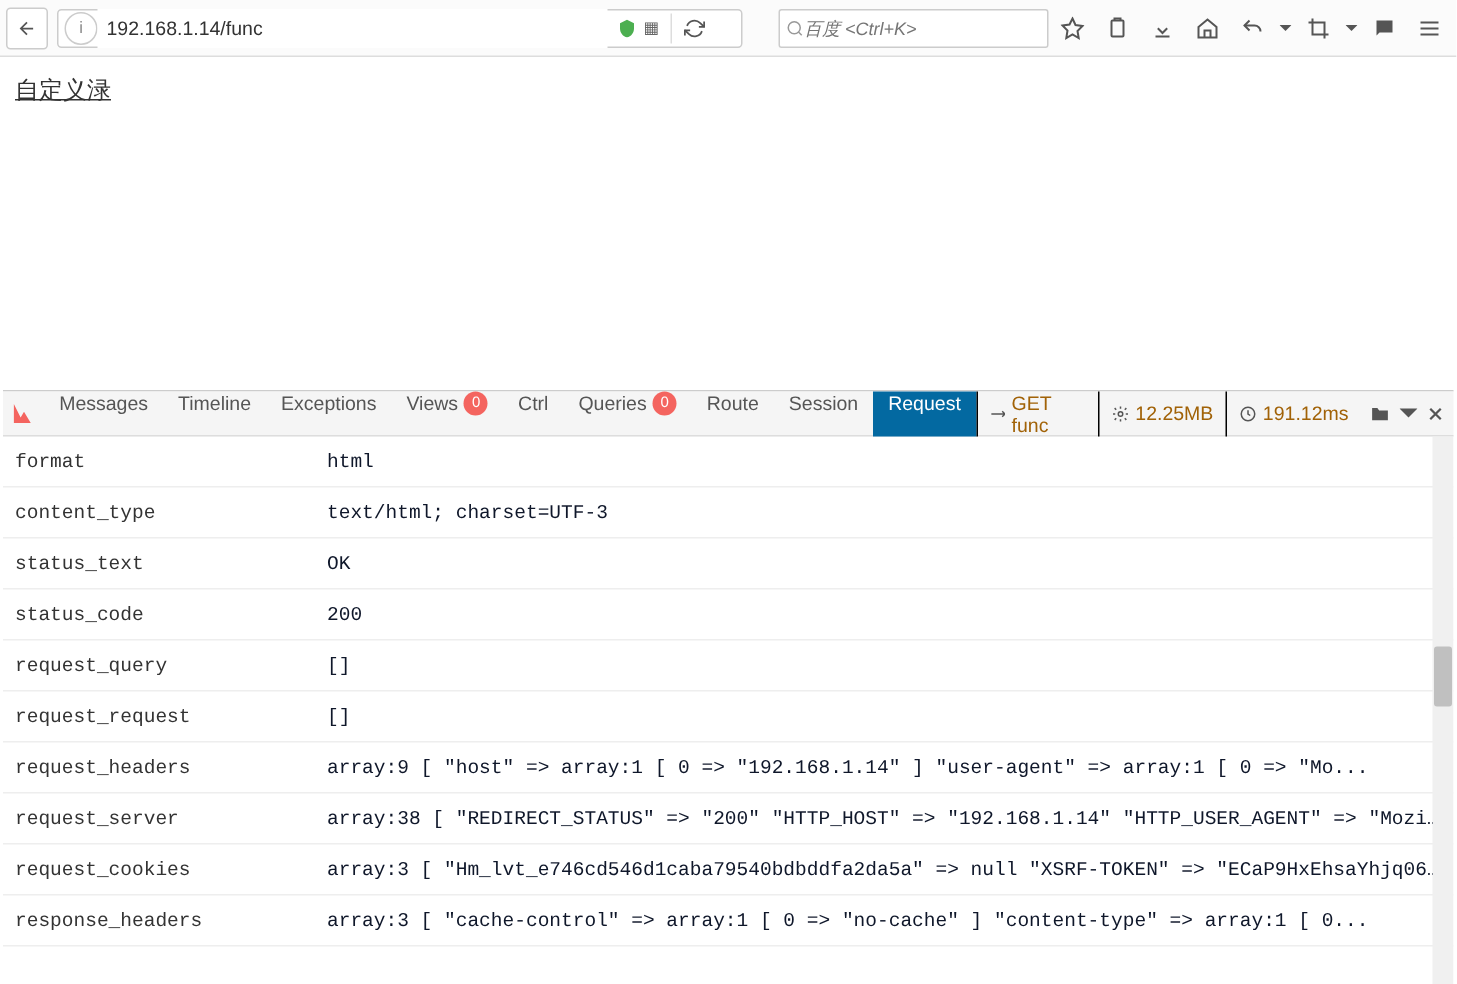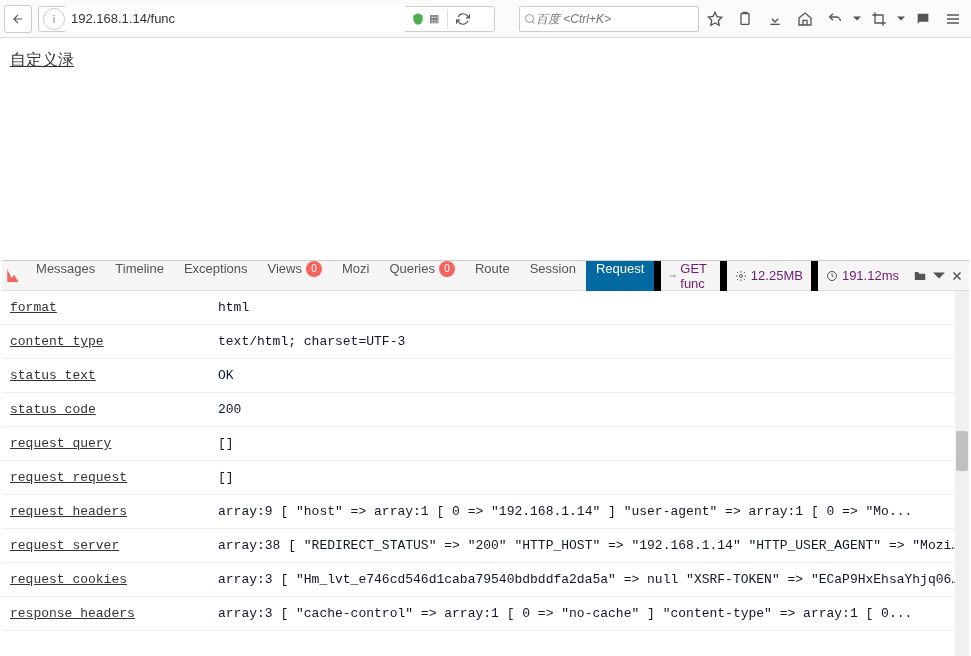--- a/index.html
+++ b/index.html
@@ -23,27 +23,27 @@
     .page-content { padding: 12px 10px; font-size: 16px; color: #333; text-decoration: underline; }
     
     
     .debug-panel { position: absolute; bottom: 0; left: 2px; right: 2px; top: 260px; background: #fff; border-top: 1px solid #ccc; display: flex; flex-direction: column; }
     .debug-tabs { display: flex; align-items: center; height: 30px; background: #f5f5f5; border-bottom: 1px solid #ddd; font-size: 13px; }
     .debug-logo { width: 28px; height: 28px; display: flex; align-items: center; justify-content: center; color: #f4645f; font-weight: bold; }
     .debug-tab { padding: 0 10px; height: 30px; display: flex; color: #555; cursor: pointer; gap: 4px; }
     .debug-tab.active { background: #0369a1; color: #fff; }
     .badge { display: inline-flex; align-items: center; justify-content: center; min-width: 16px; height: 16px; border-radius: 8px; background: #f4645f; color: #fff; font-size: 10px; padding: 0 4px; }
     .debug-right { margin-left: auto; display: flex; align-items: center; }
-    .debug-stat { padding: 0 8px; display: flex; align-items: center; gap: 4px; color: #701a75; border-left: 7px solid #000000; height: 30px; }
+    .debug-stat { padding: 0 8px; display: flex; align-items: center; gap: 4px; color: #a16207; border-left: 1px solid #000000; height: 30px; }
     .panel-icons { display: flex; align-items: center; gap: 6px; padding: 0 6px; }
     
     
     .debug-content { flex: 1; overflow-y: auto; position: relative; }
     .debug-row { display: flex; padding: 9px 8px; border-bottom: 1px solid #eee; font-family: "Courier New", monospace; font-size: 13px; }
-    .debug-key { flex: 0 0 208px; color: #333; text-decoration: underline; }
+    .debug-key { flex: 0 0 208px; color: #333; }
     .debug-val { flex: 1; color: #0f172a; white-space: nowrap; overflow: hidden; text-overflow: ellipsis; }
     .scrollbar-track { position: absolute; right: 0; top: 0; bottom: 0; width: 14px; background: #f0f0f0; }
     .scrollbar-thumb { position: absolute; right: 1px; width: 12px; background: #c0c0c0; top: 140px; height: 40px; border-radius: 2px; }
     
     svg { display: block; }
   </style>
 </head>
 <body>
 
 <div class="browser-toolbar">
@@ -152,21 +152,21 @@
         <span>Timeline</span>
       </div>
     <div class="debug-tab">
         <span>Exceptions</span>
       </div>
     <div class="debug-tab">
         <span>Views</span>
         <span class="badge">0</span>
       </div>
     <div class="debug-tab">
-        <span>Mozi</span>
+        <span>Ctrl</span>
       </div>
     <div class="debug-tab">
         <span>Queries</span>
         <span class="badge">0</span>
       </div>
     <div class="debug-tab">
         <span>Route</span>
       </div>
     <div class="debug-tab">
         <span>Session</span>

